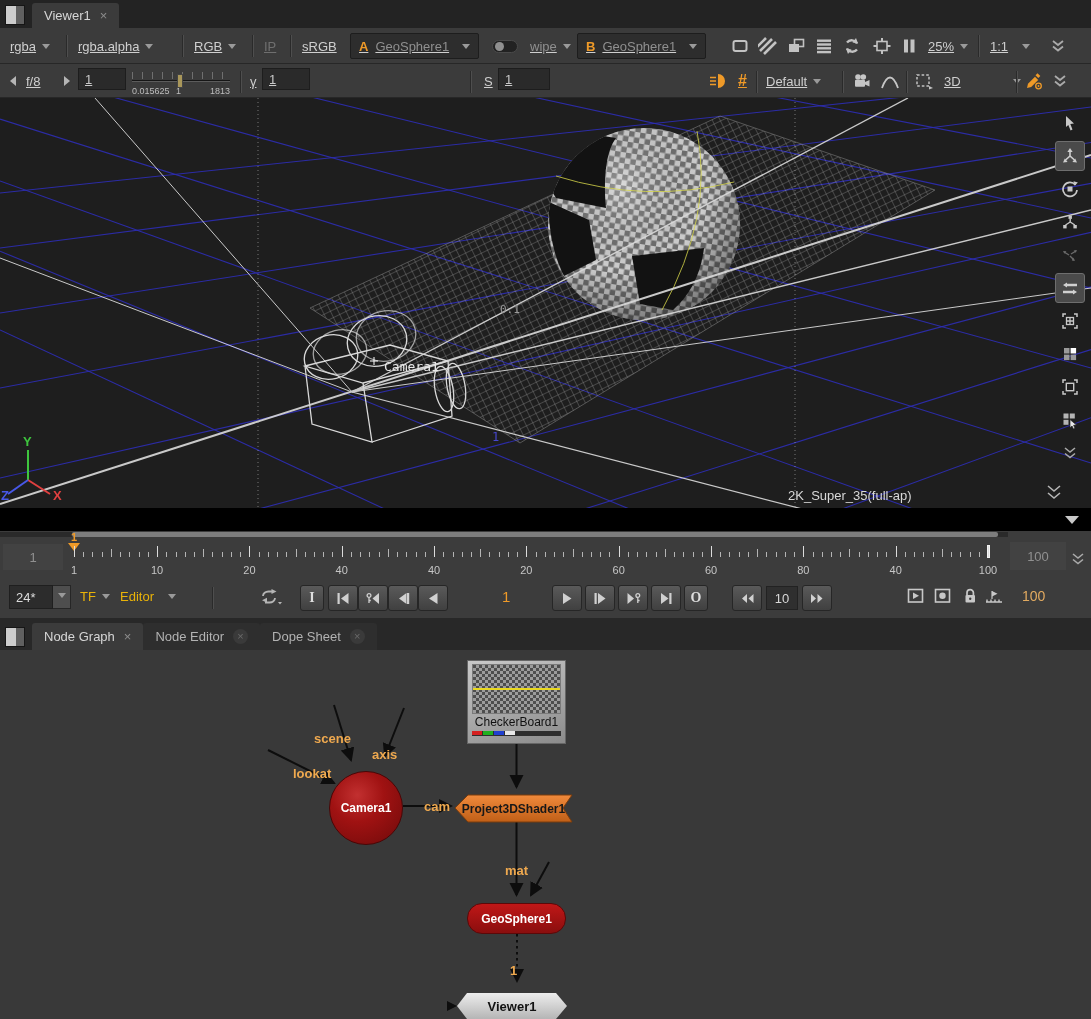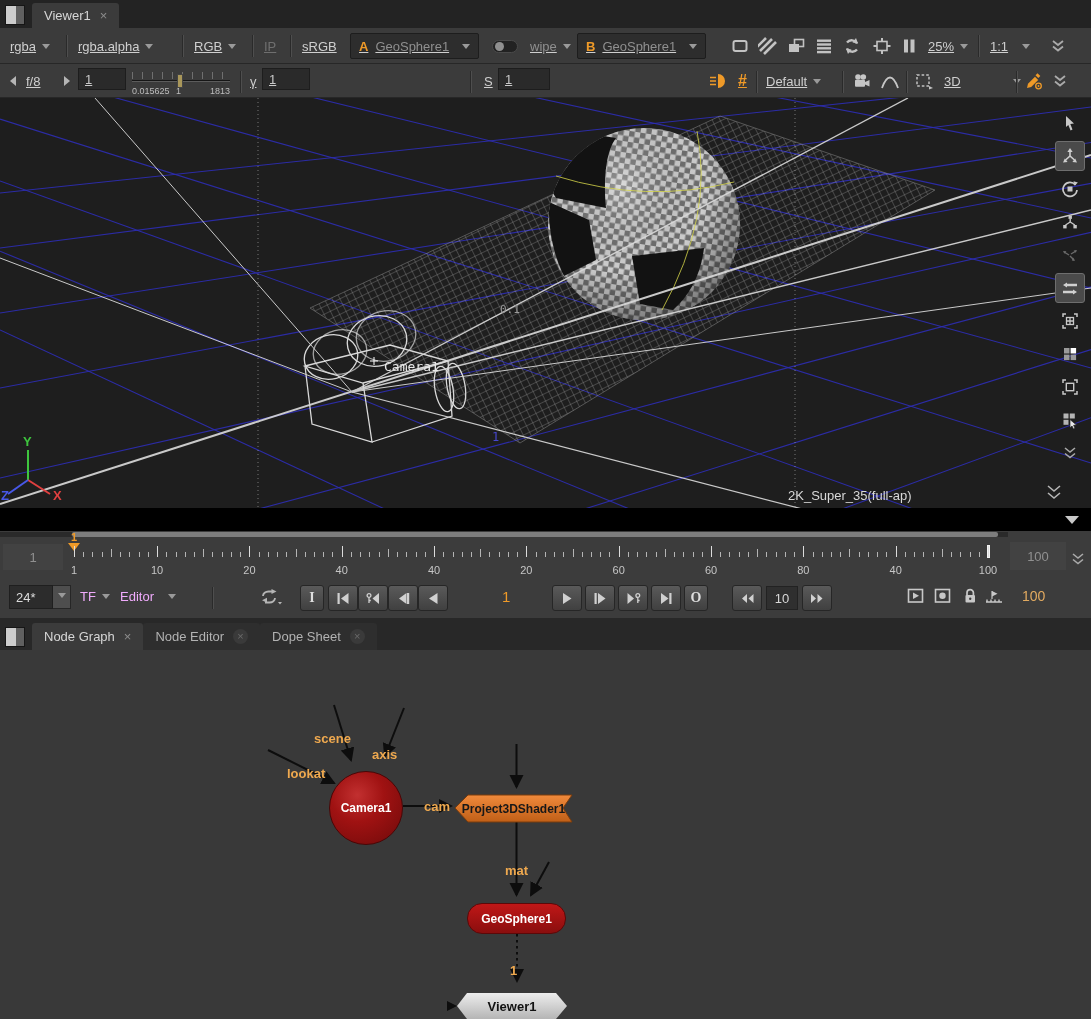--- a/index.html
+++ b/index.html
@@ -75,21 +75,21 @@
   #transport { position:absolute; left:6px; top:49px; width:1091px; height:38px; }
   #transport > * { position:absolute; top:5px; }
   .tbtn { width:30px; height:26px; border-radius:3px; background:linear-gradient(#5a5a5a,#404040);
     border:1px solid #262626; display:flex; align-items:center; justify-content:center; padding:0; }
   .tbtn.txt { color:#dedede; font-size:14px; font-weight:bold; font-family:"Liberation Serif",serif; }
   .combo { display:flex; }
   .combo .val { width:44px; height:24px; background:#2c2c2c; border:1px solid #1f1f1f; color:#dcdcdc;
     font-size:13px; display:flex; align-items:center; padding-left:6px; }
   .combo .arr { width:18px; height:24px; background:#4e4e4e; border:1px solid #262626; border-left:none;
     display:flex; align-items:center; justify-content:center; }
-  .lbl { color:#f0abfc; font-size:13px; display:flex; align-items:center; }
+  .lbl { color:#eab308; font-size:13px; display:flex; align-items:center; }
   #curframe { color:#ef9a28; font-size:15px; }
   #stepbox { width:32px; height:24px; background:#2f2f2f; border:1px solid #222; color:#d8d8d8;
     font-size:13px; display:flex; align-items:center; justify-content:center; top:6px; }
   #endnum { color:#e2aa60; font-size:14px; }
 
   
   #ngtabs { height:32px; background:#282828; display:flex; align-items:flex-end; }
   #ngtabs .tab { height:27px; }
   #nodegraph { height:369px; background:#393939; position:relative; }
   #ngedges { position:absolute; left:0; top:0; }
@@ -849,36 +849,48 @@
       <line x1="268" y1="100" x2="334" y2="133" marker-end="url(#ah)"></line>
       <line x1="403" y1="156" x2="451" y2="156" marker-end="url(#ah)"></line>
       <line x1="516.5" y1="172" x2="516.5" y2="245" marker-end="url(#ah)"></line>
       <line x1="549" y1="212" x2="531" y2="245" marker-end="url(#ah)"></line>
       <line x1="517" y1="284" x2="517" y2="331" stroke-dasharray="2.5 3.5" marker-end="url(#ah)"></line>
     </g>
     <path d="M447,351 L447,361 L457,356 Z" fill="#0d0d0d"></path>
     <polygon points="455,158 468,145 572,145 563,158 572,172 468,172" fill="url(#shgrad)" stroke="#7a3c0c" stroke-width="1"></polygon>
   </svg>
 
+  <div class="node" id="cbnode">
+    <div id="cbthumb">
+        <div id="cbyline"></div>
+      </div>
+    <div id="cbname">CheckerBoard1</div>
+    <div id="cbstrip">
+      <span style="background:#d42020"></span>
+      <span style="background:#20b020"></span>
+      <span style="background:#2040d0"></span>
+      <span style="background:#e8e8e8"></span>
+    </div>
+  </div>
 
   <div class="node" id="camnode">
     <span>Camera1</span>
   </div>
 
   <div class="node" id="shaderlabel">
     <span>Project3DShader1</span>
   </div>
 
   <div class="node" id="geonode">
     <span>GeoSphere1</span>
   </div>
 
   <div class="node" id="viewernode">
     <span>Viewer1</span>
   </div>
 
   <div class="ng-lbl" style="left:314px;top:81px">scene</div>
   <div class="ng-lbl" style="left:372px;top:97px">axis</div>
-  <div class="ng-lbl" style="left:287px;top:116px">lookat</div>
+  <div class="ng-lbl" style="left:293px;top:116px">lookat</div>
   <div class="ng-lbl" style="left:424px;top:149px">cam</div>
   <div class="ng-lbl" style="left:505px;top:213px">mat</div>
   <div class="ng-lbl" style="left:510px;top:313px">1</div>
 </div>
 
 </body></html>

